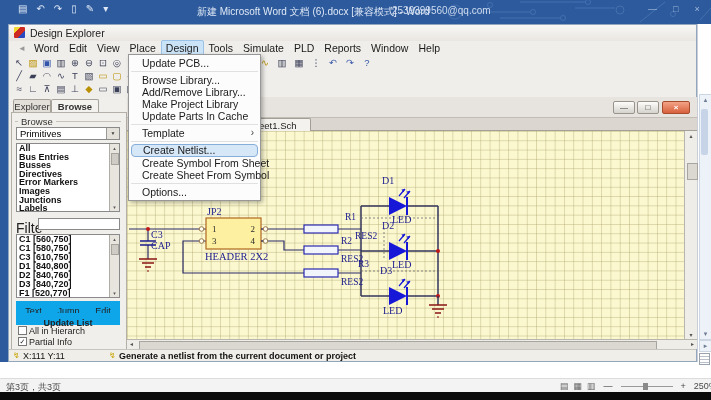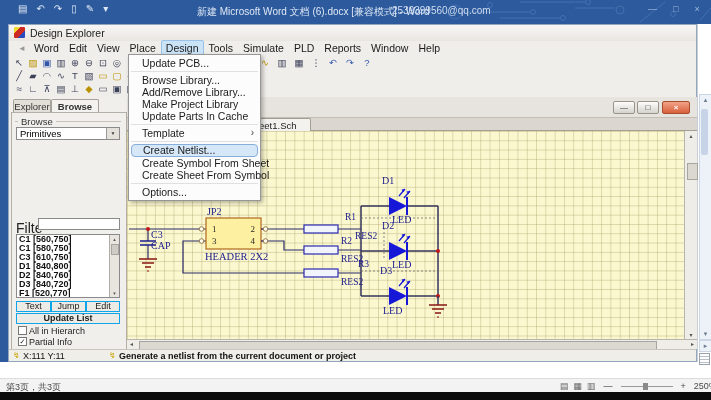--- a/index.html
+++ b/index.html
@@ -60,21 +60,21 @@
   .groupline{position:absolute;left:3px;top:8px;width:106px;border-top:1px solid #c6c2ba;}
   .combo{position:absolute;left:4px;top:14px;width:104px;height:13px;background:#fff;border:1px solid #8a8a8a;box-sizing:border-box;font-size:9.5px;line-height:11px;padding-left:3px;}
   .combo-btn{position:absolute;right:0;top:0;width:12px;height:11px;background:#e4e1db;border-left:1px solid #9a9a9a;font-size:5px;text-align:center;line-height:11px;color:#444;}
   .plist{position:absolute;background:#fff;border:1px solid #8a8a8a;box-sizing:border-box;overflow:hidden;}
   .plist .row{font-size:9px;font-weight:bold;color:#111;padding-left:2px;white-space:nowrap;}
   .psb{position:absolute;right:0;top:0;width:9px;height:100%;background:#e8e5df;border-left:1px solid #b0ada6;}
   .psb .a{position:absolute;left:0;width:100%;text-align:center;font-size:5px;color:#555;}
   .psb .th{position:absolute;left:1px;width:6px;background:#cfccc5;border:1px solid #a8a5a0;}
   .flabel{position:absolute;font-size:14px;color:#222;}
   .finput{position:absolute;background:#fff;border:1px solid #8a8a8a;box-sizing:border-box;font-size:9px;padding:0 2px;font-family:"Liberation Sans",sans-serif;}
-  .pbtn{position:absolute;height:11px;background:#edebe6;border:1px solid #0ea5e9;box-sizing:border-box;
+  .pbtn{position:absolute;height:11px;background:#edebe6;border:6px solid #0ea5e9;box-sizing:border-box;
     font-size:9px;line-height:9px;text-align:center;color:#222;}
   .cb{position:absolute;width:7px;height:7px;background:#fff;border:1px solid #777;font-size:7px;line-height:7px;text-align:center;color:#222;}
   .cblabel{position:absolute;font-size:9px;color:#222;}
 
   
   .docband{left:118px;top:72px;width:570px;height:21px;background:#e7e4df;border-bottom:1px solid #c2beb6;box-sizing:border-box;}
   .winbtn{position:absolute;top:4px;width:22px;height:13px;border:1px solid #98948c;border-radius:2px;
     background:linear-gradient(#fdfdfc,#d6d3cd);font-size:8px;line-height:12px;text-align:center;color:#333;box-sizing:border-box;}
   .winbtn.close{width:28px;background:linear-gradient(#f2a386,#d8603d);border-color:#a84c2e;color:#fff;font-weight:bold;}
   .tabstrip{left:118px;top:93px;width:570px;height:13px;background:#dbd7d0;border-bottom:1px solid #a39f97;box-sizing:border-box;}
@@ -225,20 +225,35 @@
       <div class="ptab active" style="left:40px;width:48px">Browse Sch</div>
       <div class="pbody">
         <div class="groupline"></div>
         <span class="grouplabel">Browse</span>
 
         <div class="combo">
           <span>Primitives</span>
           <span class="combo-btn">▼</span>
         </div>
 
+        <div class="plist" style="left:4px;top:30px;width:104px;height:69px">
+          <div class="row" style="line-height:8.6px">All</div>
+          <div class="row" style="line-height:8.6px">Bus Entries</div>
+          <div class="row" style="line-height:8.6px">Busses</div>
+          <div class="row" style="line-height:8.6px">Directives</div>
+          <div class="row" style="line-height:8.6px">Error Markers</div>
+          <div class="row" style="line-height:8.6px">Images</div>
+          <div class="row" style="line-height:8.6px">Junctions</div>
+          <div class="row" style="line-height:8.6px">Labels</div>
+          <div class="psb">
+            <span class="a" style="top:1px">▴</span>
+            <div class="th" style="top:9px;height:10px"></div>
+            <span class="a" style="bottom:1px">▾</span>
+          </div>
+        </div>
 
         <span class="flabel" style="left:4px;top:107px">Filte</span>
         <input class="finput" style="left: 26px; top: 105px; width: 82px; height: 12px;" value="">
 
         <div class="plist" style="left:4px;top:121px;width:104px;height:64px">
           <div class="row" style="line-height:9px">C1 [560,750]</div>
           <div class="row" style="line-height:9px">C1 [580,750]</div>
           <div class="row" style="line-height:9px">C3 [610,750]</div>
           <div class="row" style="line-height:9px">D1 [840,800]</div>
           <div class="row" style="line-height:9px">D2 [840,760]</div>

